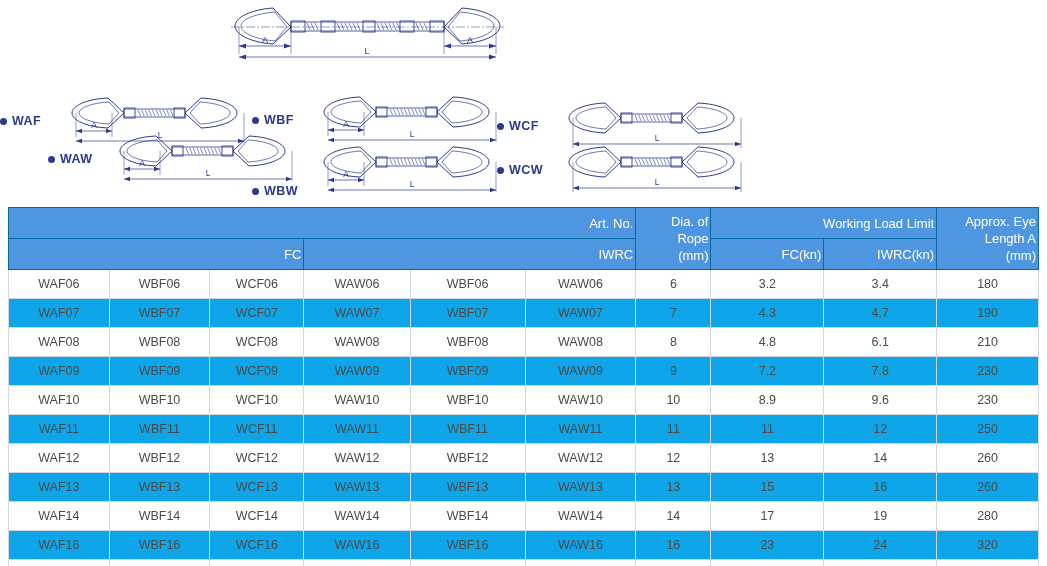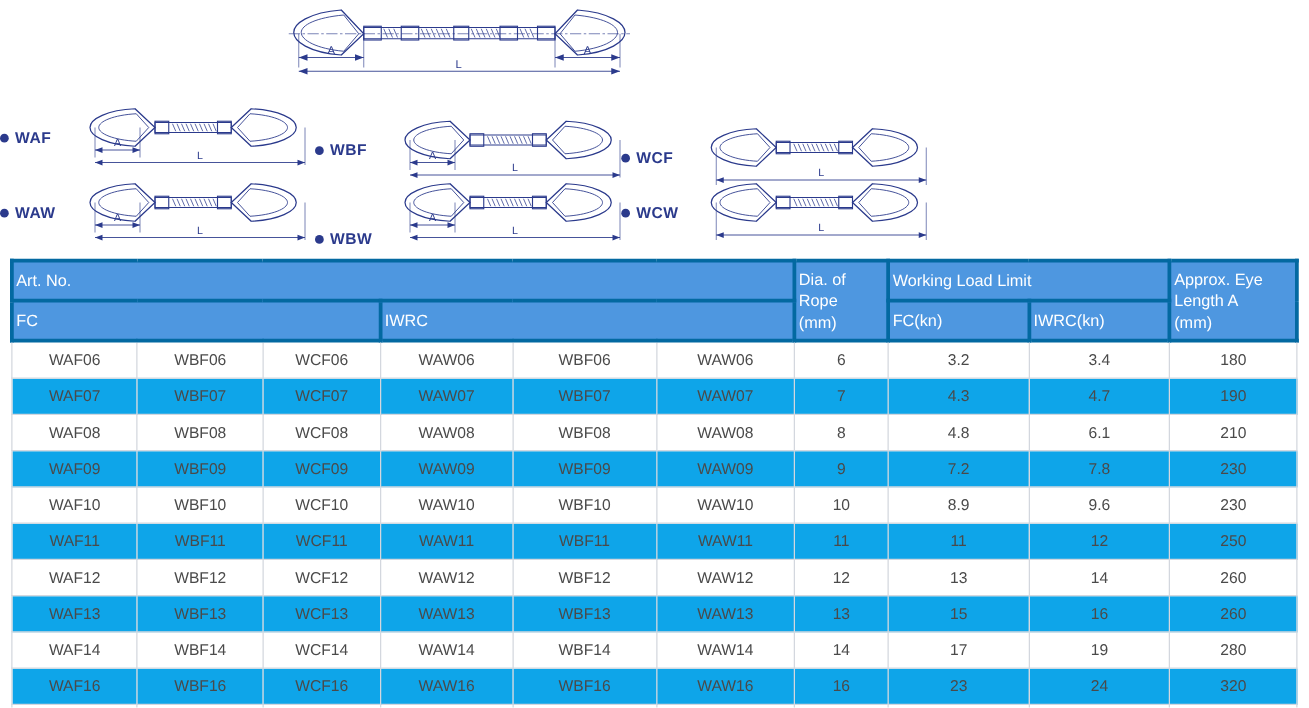--- a/index.html
+++ b/index.html
@@ -37,24 +37,24 @@
     width:1031px;
     border-collapse:collapse;
     table-layout:fixed;
     font-size:12.5px;
   }
   #spec-table th{
     background:#4e97e0;
     color:#ffffff;
     font-weight:normal;
     font-size:13px;
-    border:3px solid #0369a1;
+    border:1px solid #0369a1;
     padding:5px 2px;
     line-height:1.32;
-    text-align:left;
+    text-align:right;
   }
   #spec-table td{
     border:1px solid #d3d7de;
     padding:4px 2px;
     text-align:center;
     color:#4a4a4a;
     background:#ffffff;
     height:20px;
     line-height:1.25;
   }
@@ -103,21 +103,21 @@
         <path d="M14 55 L271 55" stroke-width="0.7"></path>
         <path d="M14 55 l7 -2.6 v5.2 z M271 55 l-7 -2.6 v5.2 z" fill="#2b3a8c" stroke="none"></path>
       </g>
       <text x="40" y="41" font-size="9" fill="#2b3a8c" text-anchor="middle" font-family="Liberation Sans, sans-serif">A</text>
       <text x="245" y="41" font-size="9" fill="#2b3a8c" text-anchor="middle" font-family="Liberation Sans, sans-serif">A</text>
       <text x="142" y="52" font-size="9" fill="#2b3a8c" text-anchor="middle" font-family="Liberation Sans, sans-serif">L</text>
     </svg>
   </div>
 
   <div class="variant-grid">
-      <div class="variant-cell" style="left: 0px; top: 0px;">
+      <div class="variant-cell" style="left: 0px; top: 11px;">
         <div class="variant-label">
           <span class="bullet"></span>
           <span>WAF</span>
         </div>
         <svg class="variant-svg" width="185" height="56" viewBox="0 0 185 56">
           <g stroke="#2b3a8c" fill="none" stroke-width="0.8">
             <path d="M46 5 C24 6 10 13 10 20 C10 27 24 34 46 35 L62 20 Z" stroke-width="1"></path>
             <path d="M47 9 C29 10 17 15 17 20 C17 25 29 30 47 31 L57 20 Z" stroke-width="0.7"></path>
             <path d="M139 5 C161 6 175 13 175 20 C175 27 161 34 139 35 L123 20 Z" stroke-width="1"></path>
             <path d="M138 9 C156 10 168 15 168 20 C168 25 156 30 138 31 L128 20 Z" stroke-width="0.7"></path>
@@ -140,21 +140,21 @@
             <path d="M14 38 L50 38" stroke-width="0.7"></path>
             <path d="M14 38 l6 -2.3 v4.6 z M50 38 l-6 -2.3 v4.6 z" fill="#2b3a8c" stroke="none"></path>
             <path d="M182 20 L182 50" stroke-width="0.5"></path>
             <path d="M14 48 L182 48" stroke-width="0.7"></path>
             <path d="M14 48 l6 -2.3 v4.6 z M182 48 l-6 -2.3 v4.6 z" fill="#2b3a8c" stroke="none"></path>
           </g>
           <text x="32" y="35" font-size="8.5" fill="#2b3a8c" text-anchor="middle" font-family="Liberation Sans, sans-serif">A</text>
           <text x="98" y="45" font-size="8.5" fill="#2b3a8c" text-anchor="middle" font-family="Liberation Sans, sans-serif">L</text>
         </svg>
       </div>
-      <div class="variant-cell" style="left: 0px; top: 60px;">
+      <div class="variant-cell" style="left: 0px; top: 49px; padding-left: 48px;">
         <div class="variant-label">
           <span class="bullet"></span>
           <span>WAW</span>
         </div>
         <svg class="variant-svg" width="185" height="56" viewBox="0 0 185 56">
           <g stroke="#2b3a8c" fill="none" stroke-width="0.8">
             <path d="M46 5 C24 6 10 13 10 20 C10 27 24 34 46 35 L62 20 Z" stroke-width="1"></path>
             <path d="M47 9 C29 10 17 15 17 20 C17 25 29 30 47 31 L57 20 Z" stroke-width="0.7"></path>
             <path d="M139 5 C161 6 175 13 175 20 C175 27 161 34 139 35 L123 20 Z" stroke-width="1"></path>
             <path d="M138 9 C156 10 168 15 168 20 C168 25 156 30 138 31 L128 20 Z" stroke-width="0.7"></path>

